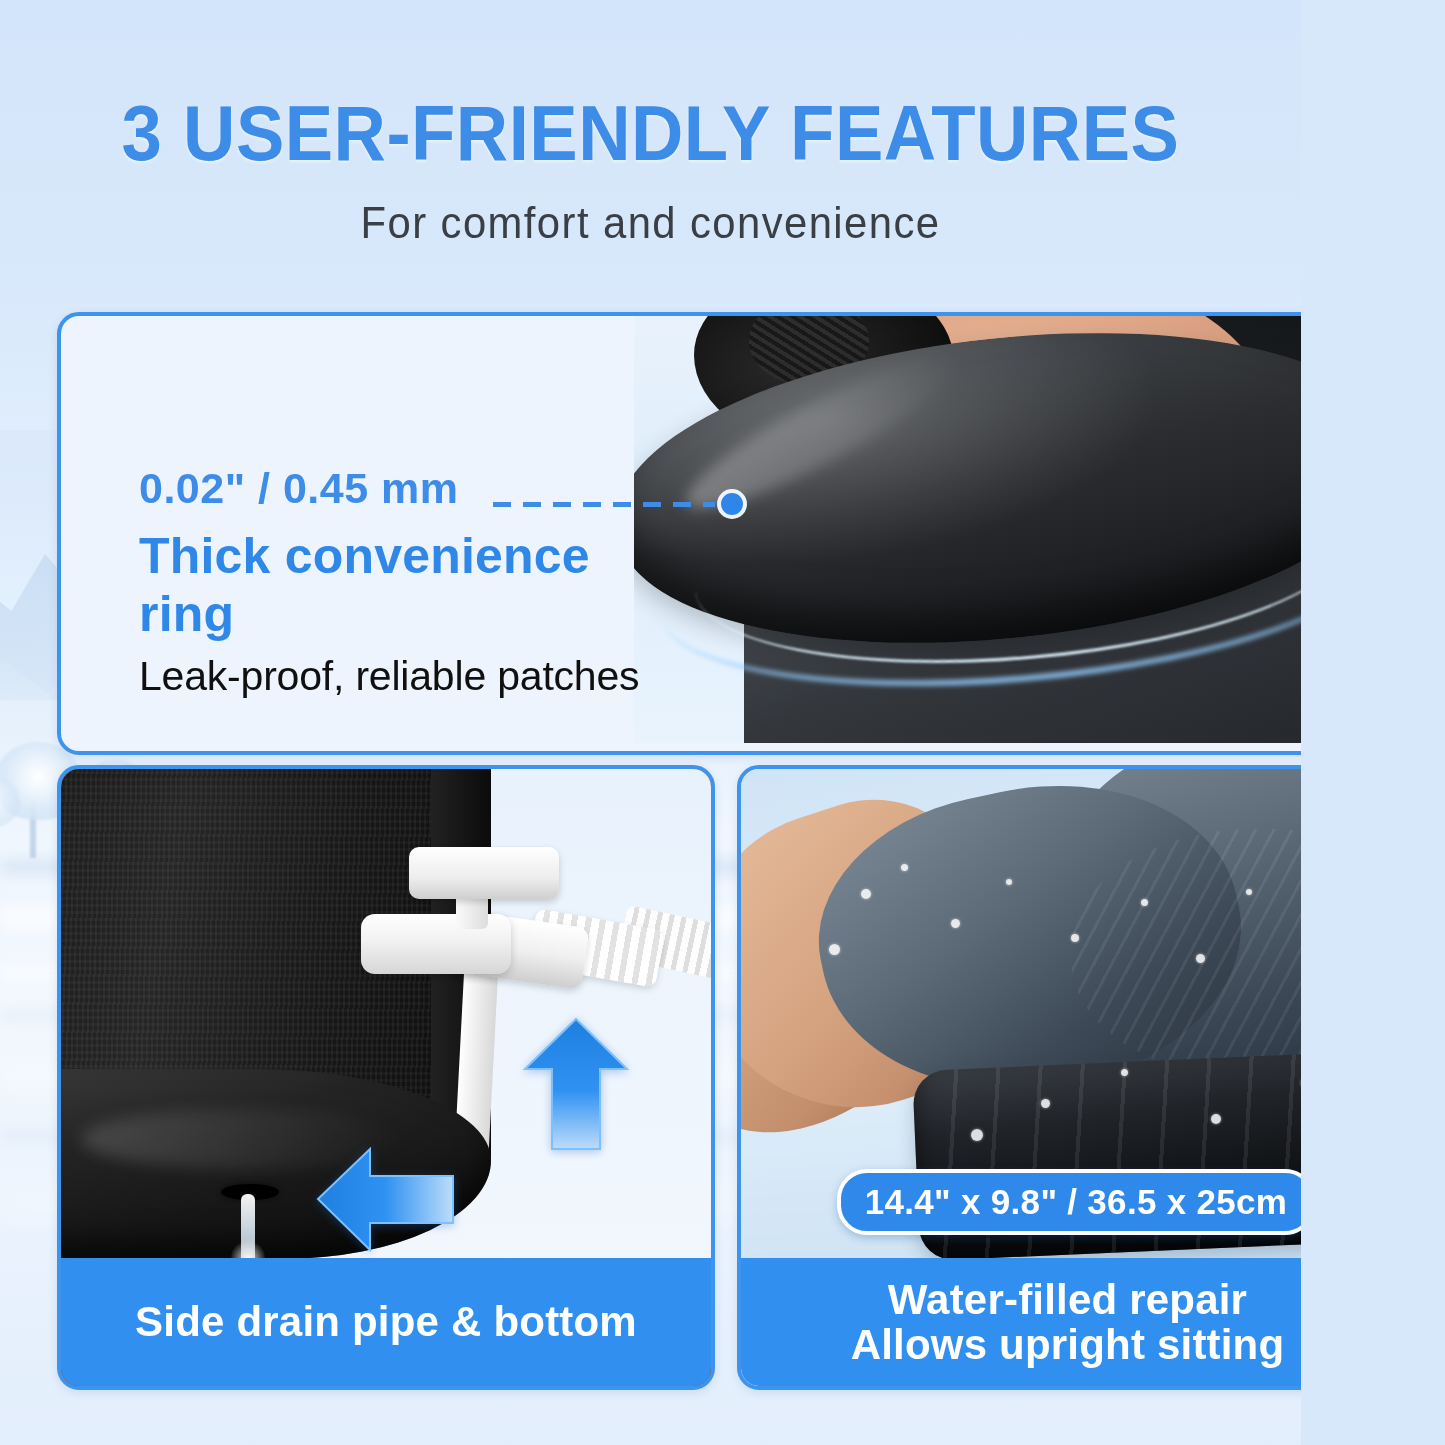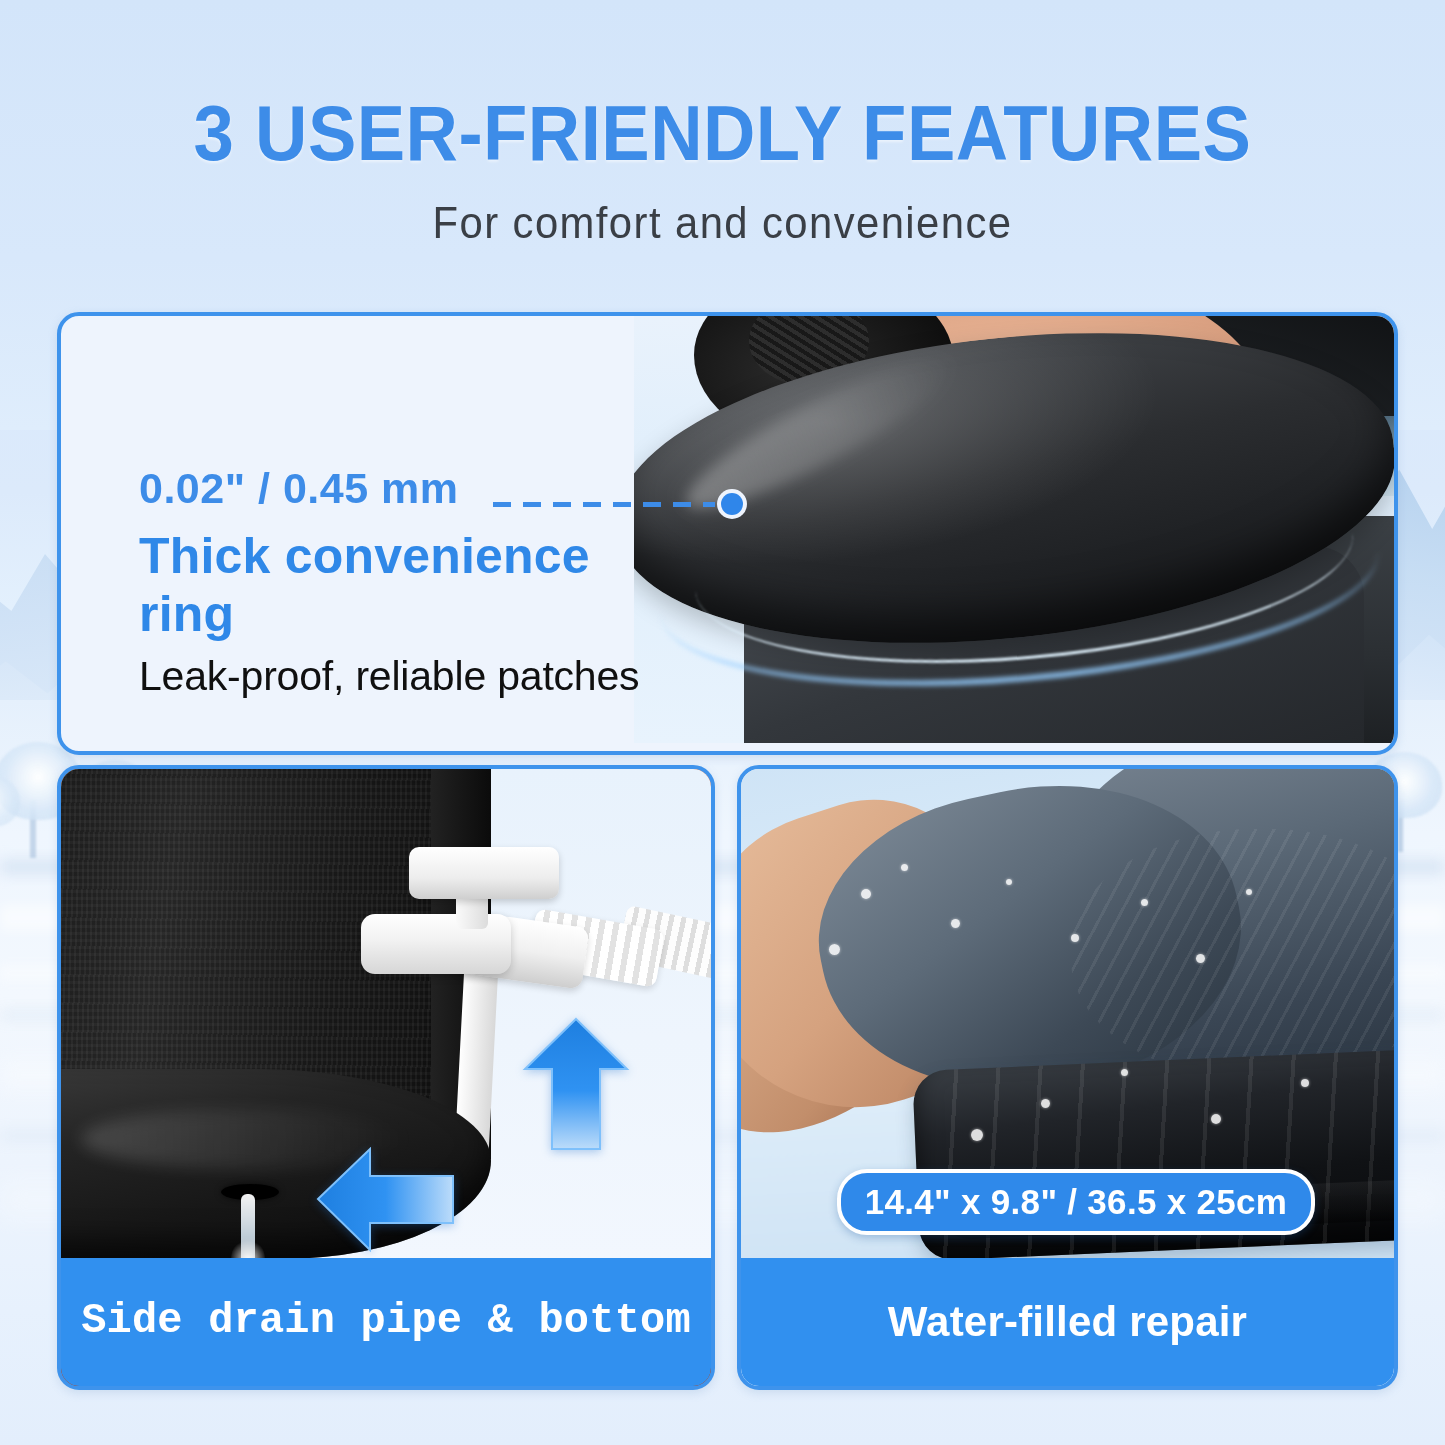--- a/index.html
+++ b/index.html
@@ -1,21 +1,21 @@
 <!DOCTYPE html>
 <html><head>
 <meta charset="utf-8">
 <style>
   html,body{margin:0;padding:0;}
   body{
     width:1445px;height:1445px;overflow:hidden;
     font-family:"Liberation Sans", sans-serif;
     background:#d8e8fb;
   }
-  .stage{position:relative;width:1445px;height:1445px;overflow:hidden;}
+  .stage{position:relative;width:1301px;height:1445px;overflow:hidden;}
 
   
   .bg{position:absolute;inset:0;
       background:linear-gradient(180deg,#d6e7fb 0%,#d9e9fc 22%,#dceafb 34%,#e3f0fd 42%,#eaf3fd 55%,#eef6fe 68%,#f1f7fe 80%,#eaf3fd 92%,#e6f1fd 100%);}
   .bg-sky{position:absolute;left:0;top:0;width:100%;height:430px;
       background:linear-gradient(180deg,#d3e5fa 0%,#d8e8fb 60%,#dfedfc 100%);}
   
   .mtn{position:absolute;opacity:.85;}
   .mtn-l{left:-60px;top:470px;width:420px;height:300px;
       background:linear-gradient(170deg,#bcd6f0 0%,#cde0f5 45%,#e2eefb 100%);
@@ -57,21 +57,21 @@
      transform:scaleX(.93);transform-origin:50% 50%;
      text-shadow:0 2px 3px rgba(255,255,255,.55);}
   .subtitle{position:absolute;top:198px;left:0;width:100%;text-align:center;
      font-size:44px;color:#3a3f46;letter-spacing:1.5px;
      transform:scaleX(.95);transform-origin:50% 50%;}
 
   
   .panel{position:absolute;border:4px solid #3e93ec;border-radius:22px;overflow:hidden;
      box-shadow:0 3px 10px rgba(110,150,195,.22);}
   #panel-top{left:57px;top:312px;width:1333px;height:435px;background:#eef4fd;}
-  #panel-bl{left:57px;top:765px;width:650px;height:617px;background:#c2410c;font-family:Liberation Mono, monospace;}
+  #panel-bl{left:57px;top:765px;width:650px;height:617px;background:#c2410c;}
   #panel-br{left:737px;top:765px;width:653px;height:617px;background:#dcebf8;}
 
   
   .top-photo{position:absolute;right:0;top:0;width:760px;height:427px;overflow:hidden;
      background:linear-gradient(180deg,#e9f2fc 0%,#dfeefb 40%,#e8f3fd 100%);}
   .tp-skin{position:absolute;left:210px;top:-40px;width:430px;height:300px;border-radius:45% 50% 40% 55%;
      background:radial-gradient(ellipse at 40% 60%,#f0c4a8 0%,#e2ab8c 55%,#cf9273 100%);}
   .tp-chin{position:absolute;left:300px;top:-70px;width:250px;height:170px;border-radius:50%;
      background:radial-gradient(ellipse at 50% 70%,#f6d3ba 0%,#e7b392 70%,#d89f7c 100%);}
   .tp-hair{position:absolute;left:60px;top:-45px;width:260px;height:180px;border-radius:48% 52% 45% 55%;
@@ -355,16 +355,17 @@
       <div class="drop" style="left:560px;top:310px;width:8px;height:8px;"></div>
       <div class="drop" style="left:230px;top:360px;width:12px;height:12px;"></div>
 
       <div class="size-pill">
         <span>14.4" x 9.8" / 36.5 x 25cm</span>
       </div>
     </div>
 
     <div class="caption" id="caption-br">
       <div class="cap-big">Water-filled repair</div>
+      <div class="cap-big">Allows upright sitting</div>
     </div>
   </div>
 
 </div>
 
 </body></html>

